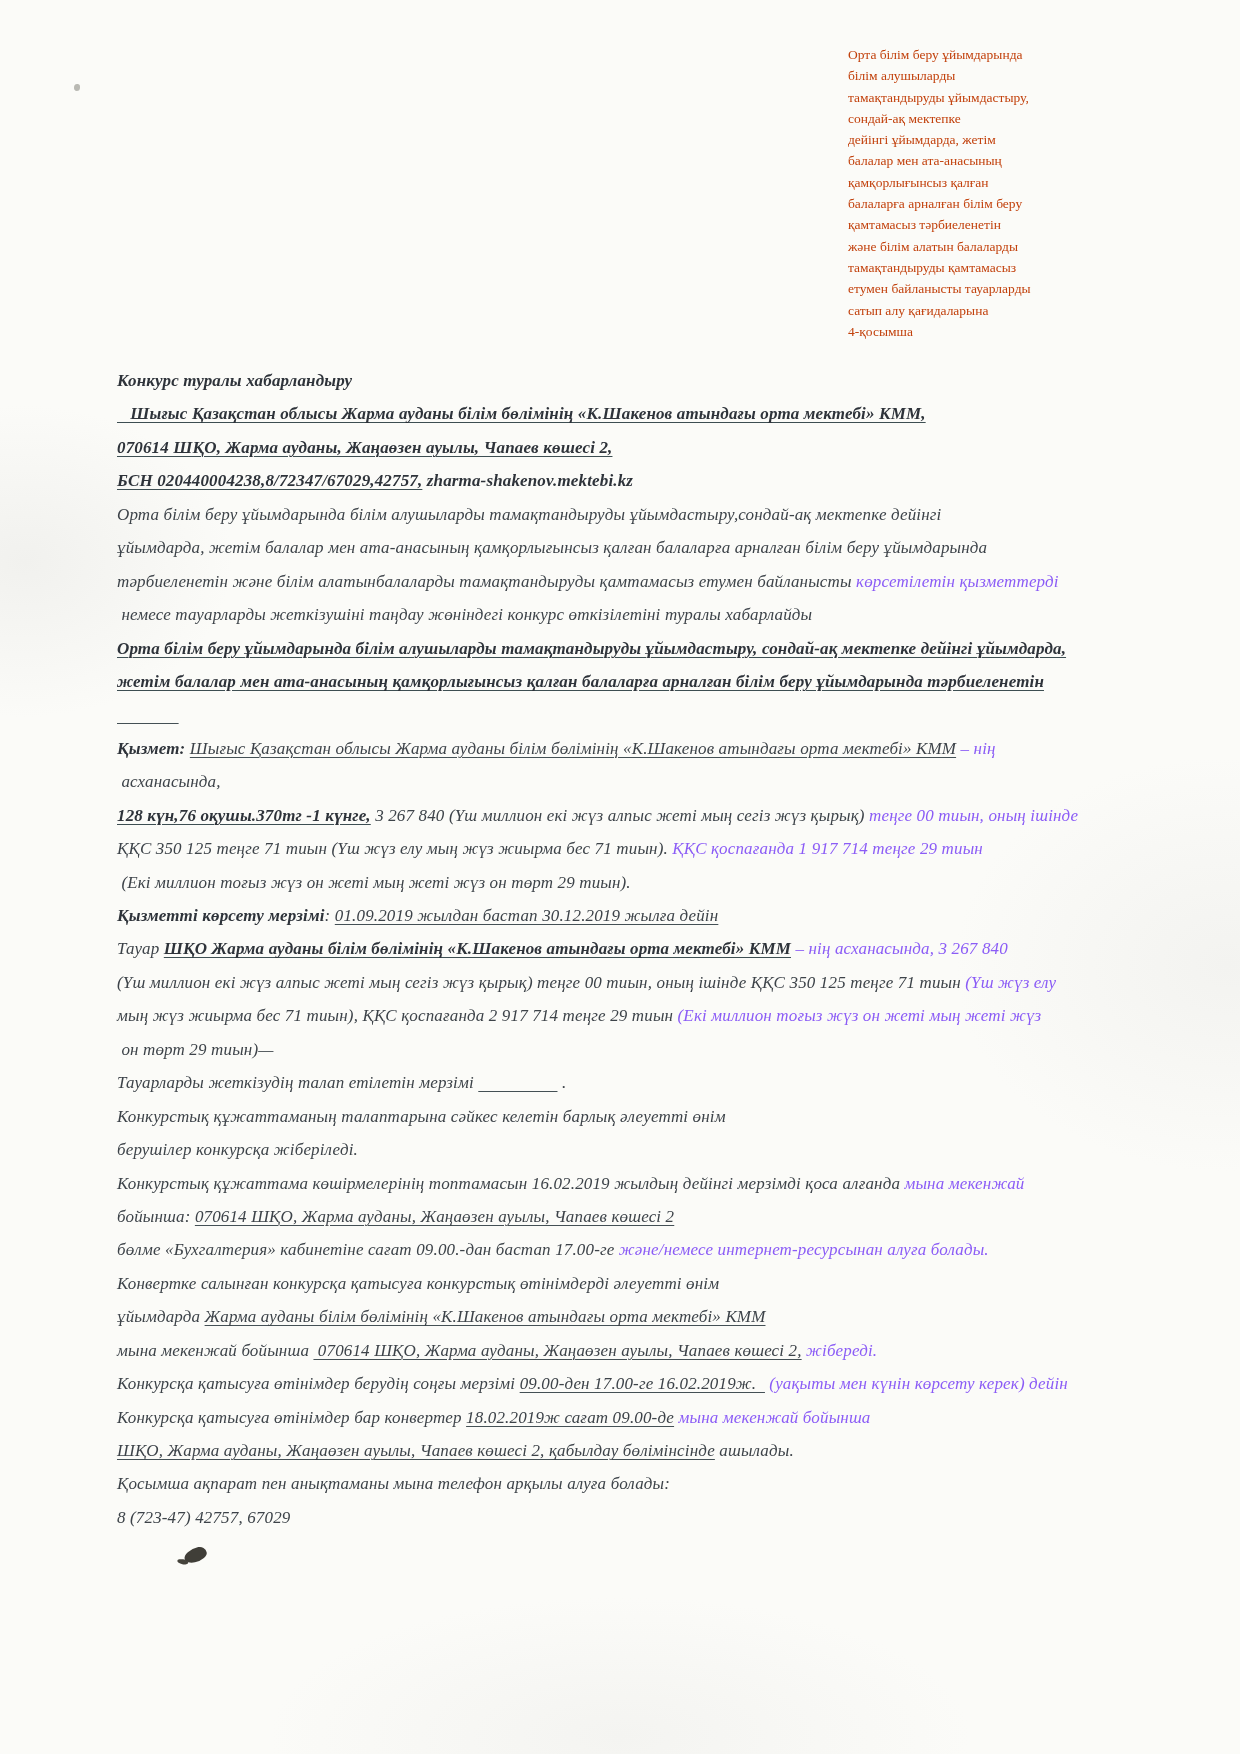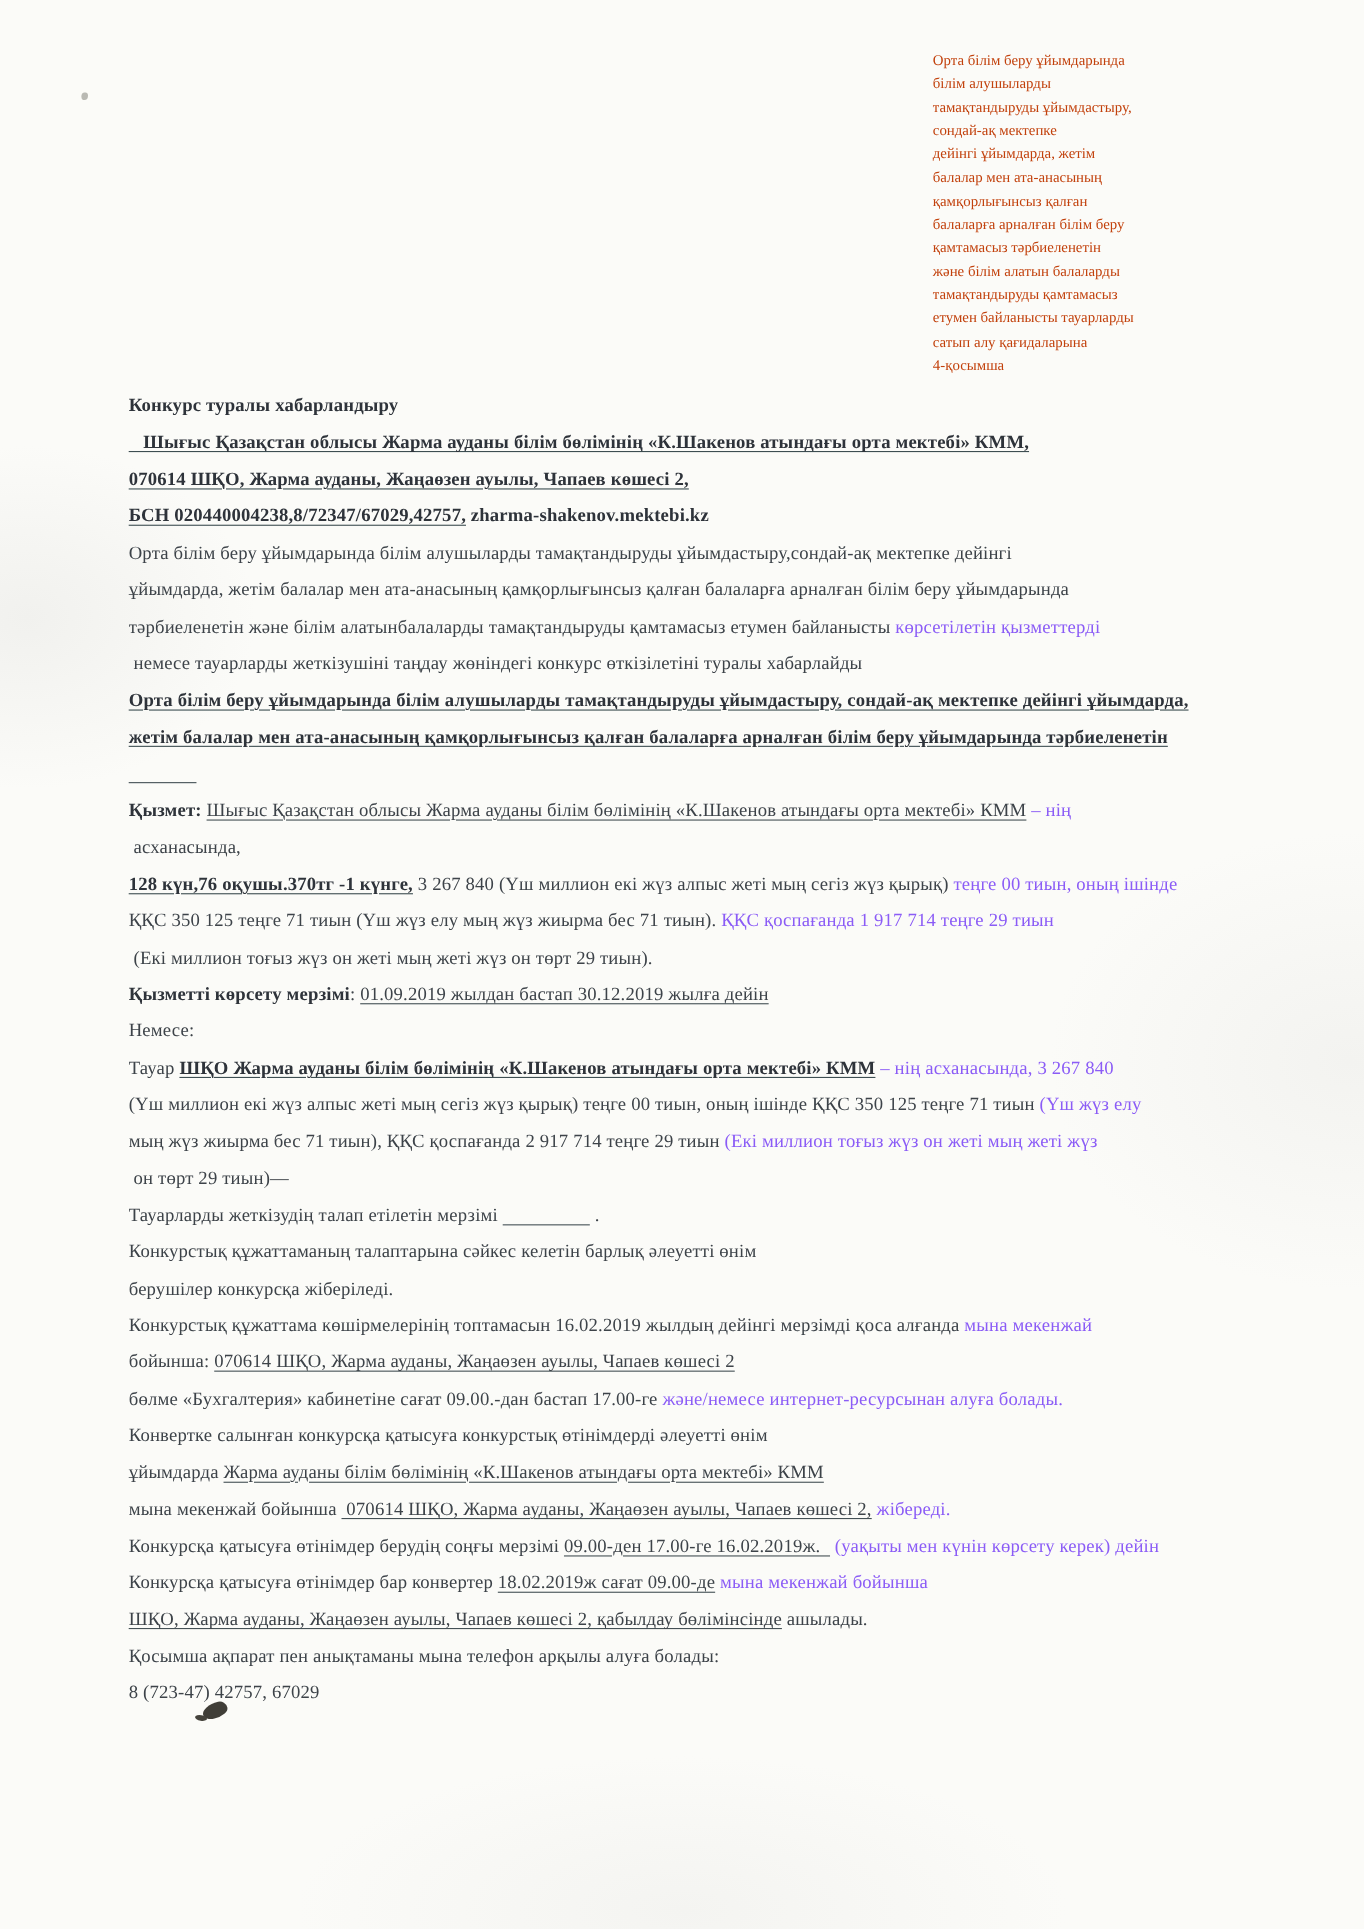--- a/index.html
+++ b/index.html
@@ -12,22 +12,22 @@
       radial-gradient(ellipse 420px 320px at 99% 55%, #f3f3f0 0%, rgba(243,243,240,0) 65%),
       radial-gradient(ellipse 500px 200px at 50% 99%, #f4f4f1 0%, rgba(244,244,241,0) 70%),
       #fbfbf8;
   }
   .annex{
     position:absolute;left:806px;top:44px;width:250px;
     font-size:13.5px;line-height:21.3px;color:#c2410c;margin-left:42px;
   }
   .annex .line{white-space:nowrap;}
   .doc{
-    position:absolute;left:117px;top:352px;width:1100px;
-    font-size:17px;line-height:33.45px;color:#3d4349;letter-spacing:0.15px;
+    position:absolute;left:117px;top:364px;width:1100px;
+    font-size:17px;line-height:33.45px;color:#3d4349;letter-spacing:0.15px;font-style:italic;
   }
   .doc .line{white-space:nowrap;height:33.45px;}
   .b{font-weight:bold;color:#2e333a;}
   .u{text-decoration:underline;text-underline-offset:3px;text-decoration-thickness:1.3px;text-decoration-color:#445055;}
   .f{color:#8b5cf6;}
   .b.u{text-decoration-color:#3d4e52;}
   .smudge{
     position:absolute;left:184px;top:1548px;width:23px;height:14px;
     background:#403e38;border-radius:70% 30% 60% 40% / 60% 50% 50% 40%;
     transform:rotate(-14deg);
@@ -69,21 +69,20 @@
     <div class="line"><span>&nbsp;немесе тауарларды жеткізушіні таңдау жөніндегі конкурс өткізілетіні туралы хабарлайды</span></div>
     <div class="line"><span class="b u">Орта білім беру ұйымдарында білім алушыларды тамақтандыруды ұйымдастыру, сондай-ақ мектепке дейінгі ұйымдарда,</span></div>
     <div class="line"><span class="b u">жетім балалар мен ата-анасының қамқорлығынсыз қалған балаларға арналған білім беру ұйымдарында тәрбиеленетін</span></div>
     <div class="line"><span class="u">&nbsp;&nbsp;&nbsp;&nbsp;&nbsp;&nbsp;&nbsp;&nbsp;&nbsp;&nbsp;&nbsp;&nbsp;&nbsp;&nbsp;</span></div>
     <div class="line"><span class="b">Қызмет: </span><span class="u">Шығыс Қазақстан облысы Жарма ауданы білім бөлімінің «К.Шакенов атындағы орта мектебі» КММ</span><span class="f"> – нің</span></div>
     <div class="line"><span>&nbsp;асханасында,</span></div>
     <div class="line"><span class="b u">128 күн,76 оқушы.370тг -1 күнге,</span><span> 3 267 840 (Үш миллион екі жүз алпыс жеті мың сегіз жүз қырық) </span><span class="f">теңге 00 тиын, оның ішінде</span></div>
     <div class="line"><span>ҚҚС 350 125 теңге 71 тиын (Үш жүз елу мың жүз жиырма бес 71 тиын).  </span><span class="f">ҚҚС қоспағанда 1 917 714 теңге 29 тиын</span></div>
     <div class="line"><span>&nbsp;(Екі миллион тоғыз жүз он жеті мың жеті жүз он төрт 29 тиын).</span></div>
     <div class="line"><span class="b">Қызметті көрсету мерзімі</span><span>: </span><span class="u">01.09.2019 жылдан бастап 30.12.2019 жылға дейін</span></div>
-    <div class="line"><span>Немесе:</span></div>
     <div class="line"><span>Тауар </span><span class="b u">ШҚО  Жарма ауданы білім бөлімінің «К.Шакенов атындағы орта мектебі» КММ</span><span class="f"> – нің асханасында, 3 267 840</span></div>
     <div class="line"><span>(Үш миллион екі жүз алпыс жеті мың сегіз жүз қырық) теңге 00 тиын, оның ішінде ҚҚС 350 125 теңге 71 тиын </span><span class="f">(Үш жүз елу</span></div>
     <div class="line"><span>мың жүз жиырма бес 71 тиын), ҚҚС қоспағанда 2 917 714 теңге 29 тиын  </span><span class="f">(Екі миллион тоғыз жүз он жеті мың жеті жүз</span></div>
     <div class="line"><span>&nbsp;он төрт 29 тиын)—</span></div>
     <div class="line"><span>Тауарларды жеткізудің талап етілетін мерзімі </span><span class="u">&nbsp;&nbsp;&nbsp;&nbsp;&nbsp;&nbsp;&nbsp;&nbsp;&nbsp;&nbsp;&nbsp;&nbsp;&nbsp;&nbsp;&nbsp;&nbsp;&nbsp;&nbsp;</span><span> .</span></div>
     <div class="line"><span>Конкурстық құжаттаманың талаптарына сәйкес келетін барлық әлеуетті өнім</span></div>
     <div class="line"><span>берушілер конкурсқа жіберіледі.</span></div>
     <div class="line"><span>Конкурстық құжаттама көшірмелерінің топтамасын 16.02.2019 жылдың дейінгі мерзімді қоса алғанда </span><span class="f">мына мекенжай</span></div>
     <div class="line"><span>бойынша: </span><span class="u">070614 ШҚО, Жарма ауданы, Жаңаөзен ауылы, Чапаев көшесі 2</span></div>
     <div class="line"><span>бөлме «Бухгалтерия» кабинетіне сағат 09.00.-дан бастап 17.00-ге  </span><span class="f">және/немесе интернет-ресурсынан алуға болады.</span></div>

